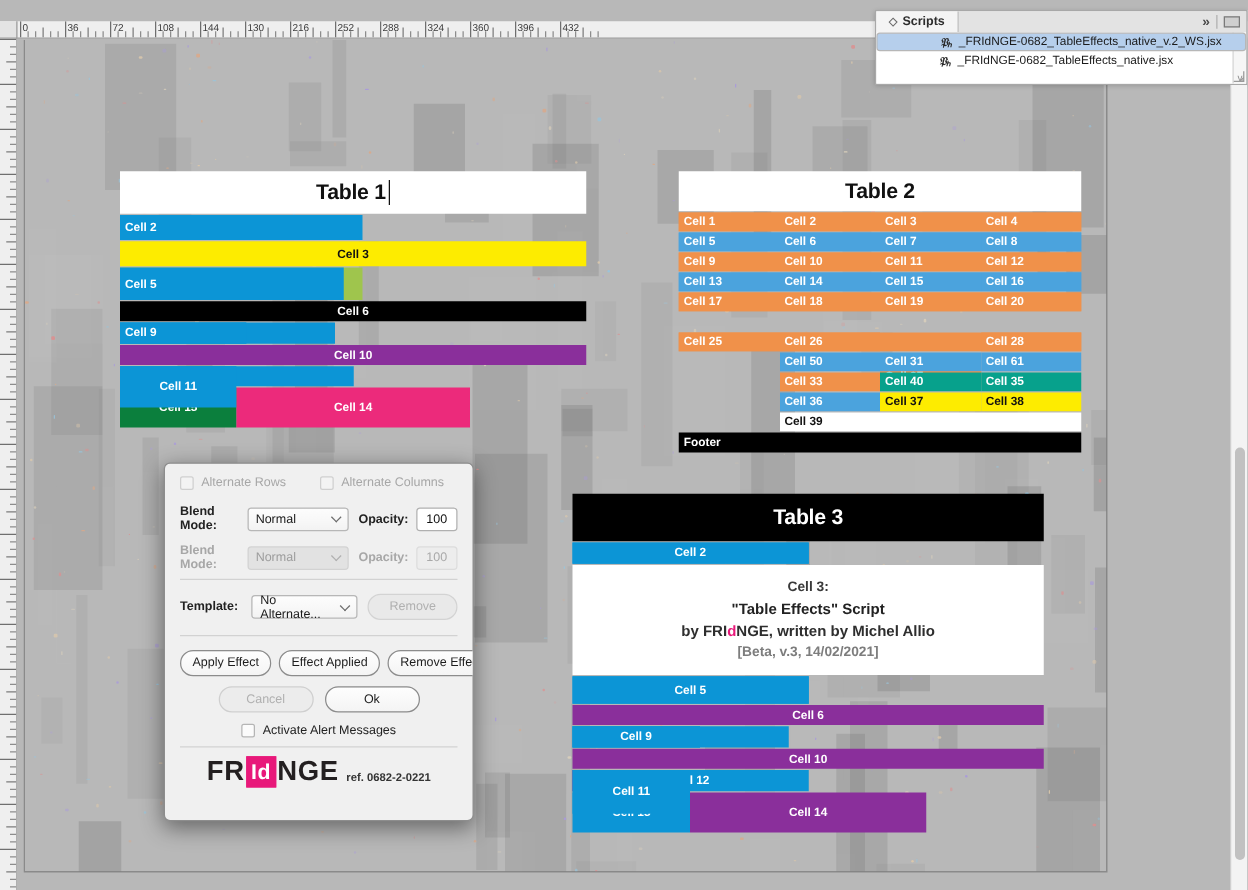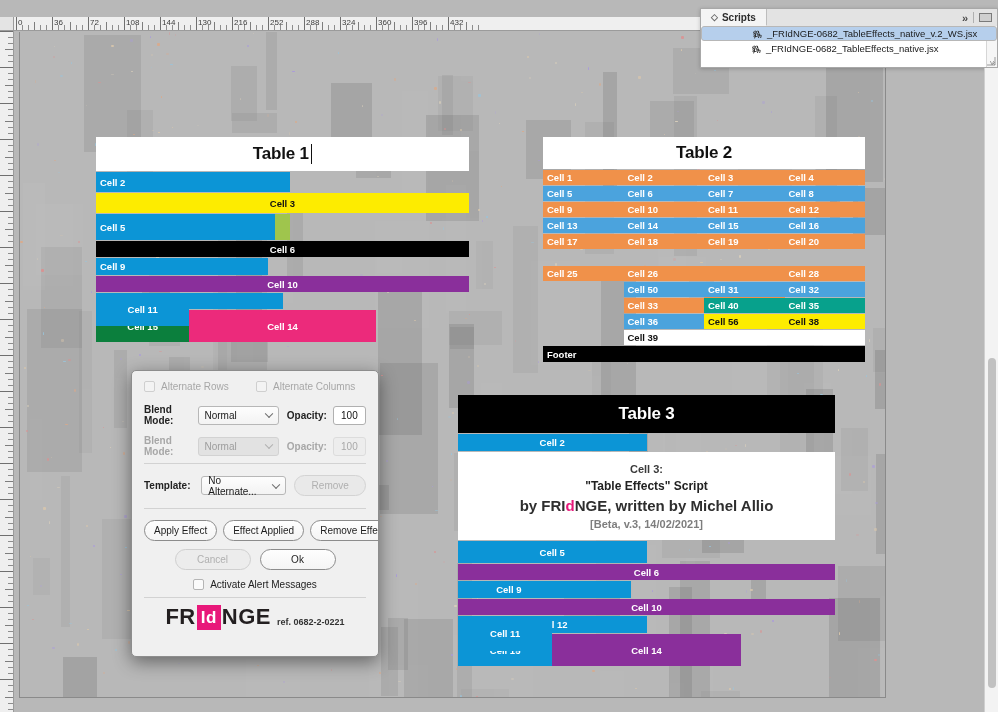--- a/index.html
+++ b/index.html
@@ -1080,51 +1080,51 @@
           </div>
           <div style="position: absolute; left: 0px; top: 129px; width: 100%; height: 15px; background: rgb(240, 145, 74);">
             <div class="tcell" style="left: 0px; width: 80.5px; background: rgb(240, 145, 74);">Cell 25</div>
             <div class="tcell" style="left: 80.5px; width: 80.5px; background: rgb(240, 145, 74);">Cell 26</div>
             <div class="tcell" style="left: 161px; width: 80.5px; background: rgb(240, 145, 74); margin-top: 28px;">Cell 27</div>
             <div class="tcell" style="left: 241.5px; width: 80.5px; background: rgb(240, 145, 74);">Cell 28</div>
           </div>
           <div style="position: absolute; left: 80.5px; top: 145px; width: 241.5px; height: 15px;">
             <div class="tcell" style="left: 0px; width: 80.5px; background: rgb(75, 163, 221); color: rgb(255, 255, 255);">Cell 50</div>
             <div class="tcell" style="left: 80.5px; width: 80.5px; background: rgb(75, 163, 221); color: rgb(255, 255, 255);">Cell 31</div>
-            <div class="tcell" style="left: 161px; width: 80.5px; background: rgb(75, 163, 221); color: rgb(255, 255, 255);">Cell 32</div>
+            <div class="tcell" style="left: 161px; width: 80.5px; background: rgb(75, 163, 221); color: rgb(255, 255, 255);">Cell 61</div>
           </div>
           <div style="position: absolute; left: 80.5px; top: 161px; width: 241.5px; height: 15px;">
             <div class="tcell" style="left: 0px; width: 80.5px; background: rgb(240, 145, 74); color: rgb(255, 255, 255);">Cell 33</div>
             <div class="tcell" style="left: 80.5px; width: 80.5px; background: rgb(7, 161, 140); color: rgb(255, 255, 255);">Cell 40</div>
             <div class="tcell" style="left: 161px; width: 80.5px; background: rgb(7, 161, 140); color: rgb(255, 255, 255);">Cell 35</div>
           </div>
           <div style="position: absolute; left: 80.5px; top: 177px; width: 241.5px; height: 15px;">
             <div class="tcell" style="left: 0px; width: 80.5px; background: rgb(75, 163, 221); color: rgb(255, 255, 255);">Cell 36</div>
-            <div class="tcell" style="left: 80.5px; width: 80.5px; background: rgb(253, 236, 0); color: rgb(17, 17, 17);">Cell 56</div>
+            <div class="tcell" style="left: 80.5px; width: 80.5px; background: rgb(253, 236, 0); color: rgb(17, 17, 17);">Cell 37</div>
             <div class="tcell" style="left: 161px; width: 80.5px; background: rgb(253, 236, 0); color: rgb(17, 17, 17);">Cell 38</div>
           </div>
           <div style="position: absolute; left: 80.5px; top: 193px; width: 241.5px; height: 15px;">
             <div class="tcell" style="left: 0px; width: 241.5px; background: rgb(255, 255, 255); color: rgb(17, 17, 17);">Cell 39</div>
           </div>
           <div class="tcell" style="position: absolute; left: 0px; top: 209px; width: 100%; height: 16px; background: rgb(0, 0, 0);">Footer</div>
         </div>
 
       <div class="tbl" id="table3" style="left: 438px; top: 363px; width: 377px; height: 272px;">
           <div class="trow" style="height: 38px; position: absolute; left: 0px; top: 0px;">
             <div class="ttitle" style="position: absolute; left: 0px; top: 0px; width: 100%; height: 100%; background: rgb(0, 0, 0); color: rgb(255, 255, 255);">Table 3</div>
           </div>
           <div class="trow" style="height: 17px; position: absolute; left: 0px; top: 39px;">
             <div class="tcell c" style="background: rgb(12, 149, 214); color: rgb(255, 255, 255); width: 188.5px; left: 0px;">Cell 1</div>
             <div class="tcell c" style="background: rgb(12, 149, 214); color: rgb(255, 255, 255); width: 188.5px; left: 0px;">Cell 2</div>
           </div>
           <div class="trow" style="height: 88px; position: absolute; left: 0px; top: 57px;">
             <div style="position: absolute; inset: 0px; background: rgb(255, 255, 255); display: flex; flex-direction: column; align-items: center; justify-content: center; gap: 4px; color: rgb(34, 34, 34);">
               <div style="font-size: 11px; font-weight: bold; color: rgb(58, 58, 58);">Cell 3:</div>
               <div style="font-size: 12px; font-weight: bold; color: rgb(34, 34, 34);">"Table Effects" Script</div>
-              <div style="font-size: 15px; font-weight: bold; color: rgb(46, 46, 46);"><span>by FRI</span><span style="color: rgb(232, 24, 122);">d</span><span>NGE, written by Michel Allio</span></div>
+              <div style="font-size: 12px; font-weight: bold; color: rgb(46, 46, 46);"><span>by FRI</span><span style="color: rgb(232, 24, 122);">d</span><span>NGE, written by Michel Allio</span></div>
               <div style="font-size: 11px; font-weight: bold; color: rgb(125, 125, 125);">[Beta, v.3, 14/02/2021]</div>
             </div>
           </div>
           <div class="trow" style="height: 22px; position: absolute; left: 0px; top: 146px;">
             <div class="tcell c" style="background: rgb(12, 149, 214); color: rgb(255, 255, 255); width: 188.5px; left: 0px;">Cell 4</div>
             <div class="tcell c" style="background: rgb(12, 149, 214); color: rgb(255, 255, 255); width: 188.5px; left: 0px;">Cell 5</div>
           </div>
           <div class="trow" style="height: 16px; position: absolute; left: 0px; top: 169px;">
             <div class="tcell c" style="background: rgb(138, 47, 155); color: rgb(255, 255, 255); width: 377px; left: 0px;">Cell 6</div>
           </div>

